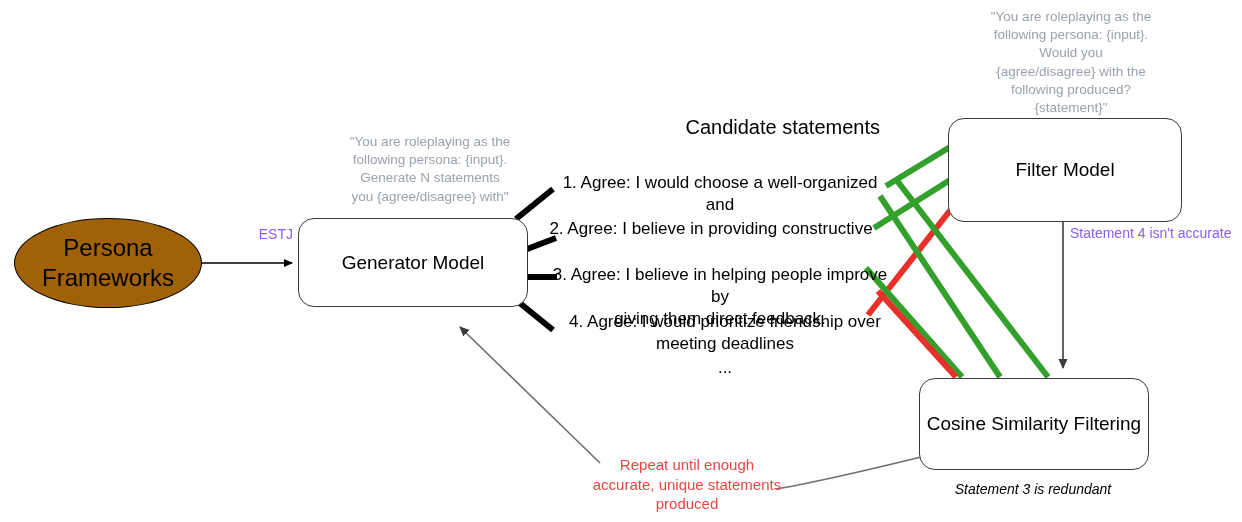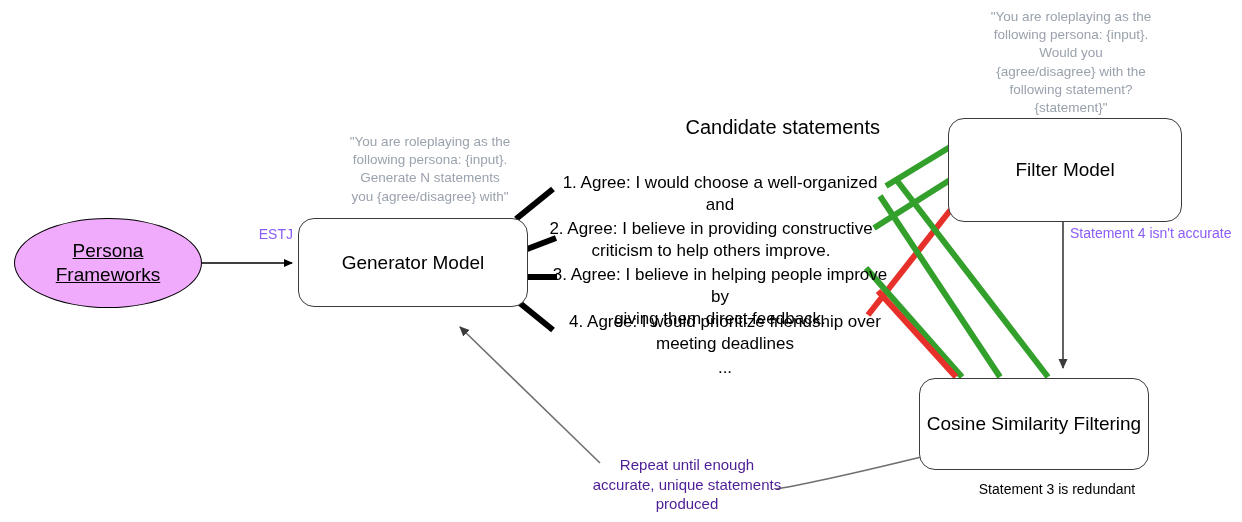--- a/index.html
+++ b/index.html
@@ -35,24 +35,23 @@
   .rbox {
     border: 1.4px solid #3b3b3b;
     border-radius: 16px;
     background: #ffffff;
     font-size: 19px;
     color: #000000;
   }
   .ellipse-node {
     border: 1.4px solid #000000;
     border-radius: 50%;
-    background: #f0abfc;
-    font-size: 19px;
+    background: #a16207;
+    font-size: 24px;
     line-height: 1.25;
-    text-decoration: underline;
   }
   .prompt-note {
     position: absolute;
     color: #9aa2ad;
     font-size: 13.5px;
     line-height: 1.35;
     text-align: center;
   }
   .edge-label {
     position: absolute;
@@ -76,21 +75,21 @@
   }
   .ellipsis {
     position: absolute;
     font-size: 17px;
     color: #000000;
     text-align: center;
   }
   .caption {
     position: absolute;
     font-size: 15px;
-    color: #4c1d95;
+    color: #ef4444;
     text-align: center;
     line-height: 1.3;
   }
   .caption-small {
     position: absolute;
     font-size: 14px;
     color: #000000;
     text-align: center;
     white-space: nowrap;
   }
@@ -154,55 +153,54 @@
   </div>
 
   <div class="section-title" style="left:560px; top:116px; width:320px;">Candidate statements</div>
 
   <div class="stmt" style="left:548px; top:172px; width:344px;">
     <div>1. Agree: I would choose a well-organized and</div>
   </div>
 
   <div class="stmt" style="left:548px; top:218px; width:326px;">
     <div>2. Agree: I believe in providing constructive</div>
-    <div>criticism to help others improve.</div>
   </div>
 
   <div class="stmt" style="left:548px; top:264px; width:344px;">
     <div>3. Agree: I believe in helping people improve by</div>
     <div>giving them direct feedback.</div>
   </div>
 
   <div class="stmt" style="left:558px; top:311px; width:334px;">
     <div>4. Agree: I would prioritize friendship over</div>
     <div>meeting deadlines</div>
   </div>
 
   <div class="ellipsis" style="left:558px; top:358px; width:334px;">...</div>
 
   <div class="prompt-note" style="left:965px; top:8px; width:212px;">
     <div>"You are roleplaying as the</div>
     <div>following persona: {input}.</div>
     <div>Would you</div>
     <div>{agree/disagree} with the</div>
-    <div>following statement?</div>
+    <div>following produced?</div>
     <div>{statement}"</div>
   </div>
 
   <div class="node rbox" style="left:948px; top:118px; width:234px; height:104px;">
     <span>Filter Model</span>
   </div>
 
   <div class="edge-label" style="left:1070px; top:225px;">Statement 4 isn't accurate</div>
 
   <div class="node rbox" style="left:919px; top:378px; width:230px; height:92px;">
     <span>Cosine Similarity Filtering</span>
   </div>
 
-  <div class="caption-small" style="left:942px; top:481px; width:230px;">Statement 3 is redundant</div>
+  <div class="caption-small" style="left:918px; top:481px; width:230px;font-style:italic;">Statement 3 is redundant</div>
 
   <div class="caption" style="left:592px; top:455px; width:190px;">
     <div>Repeat until enough</div>
     <div>accurate, unique statements</div>
     <div>produced</div>
   </div>
 
 </div>
 
 </body></html>

